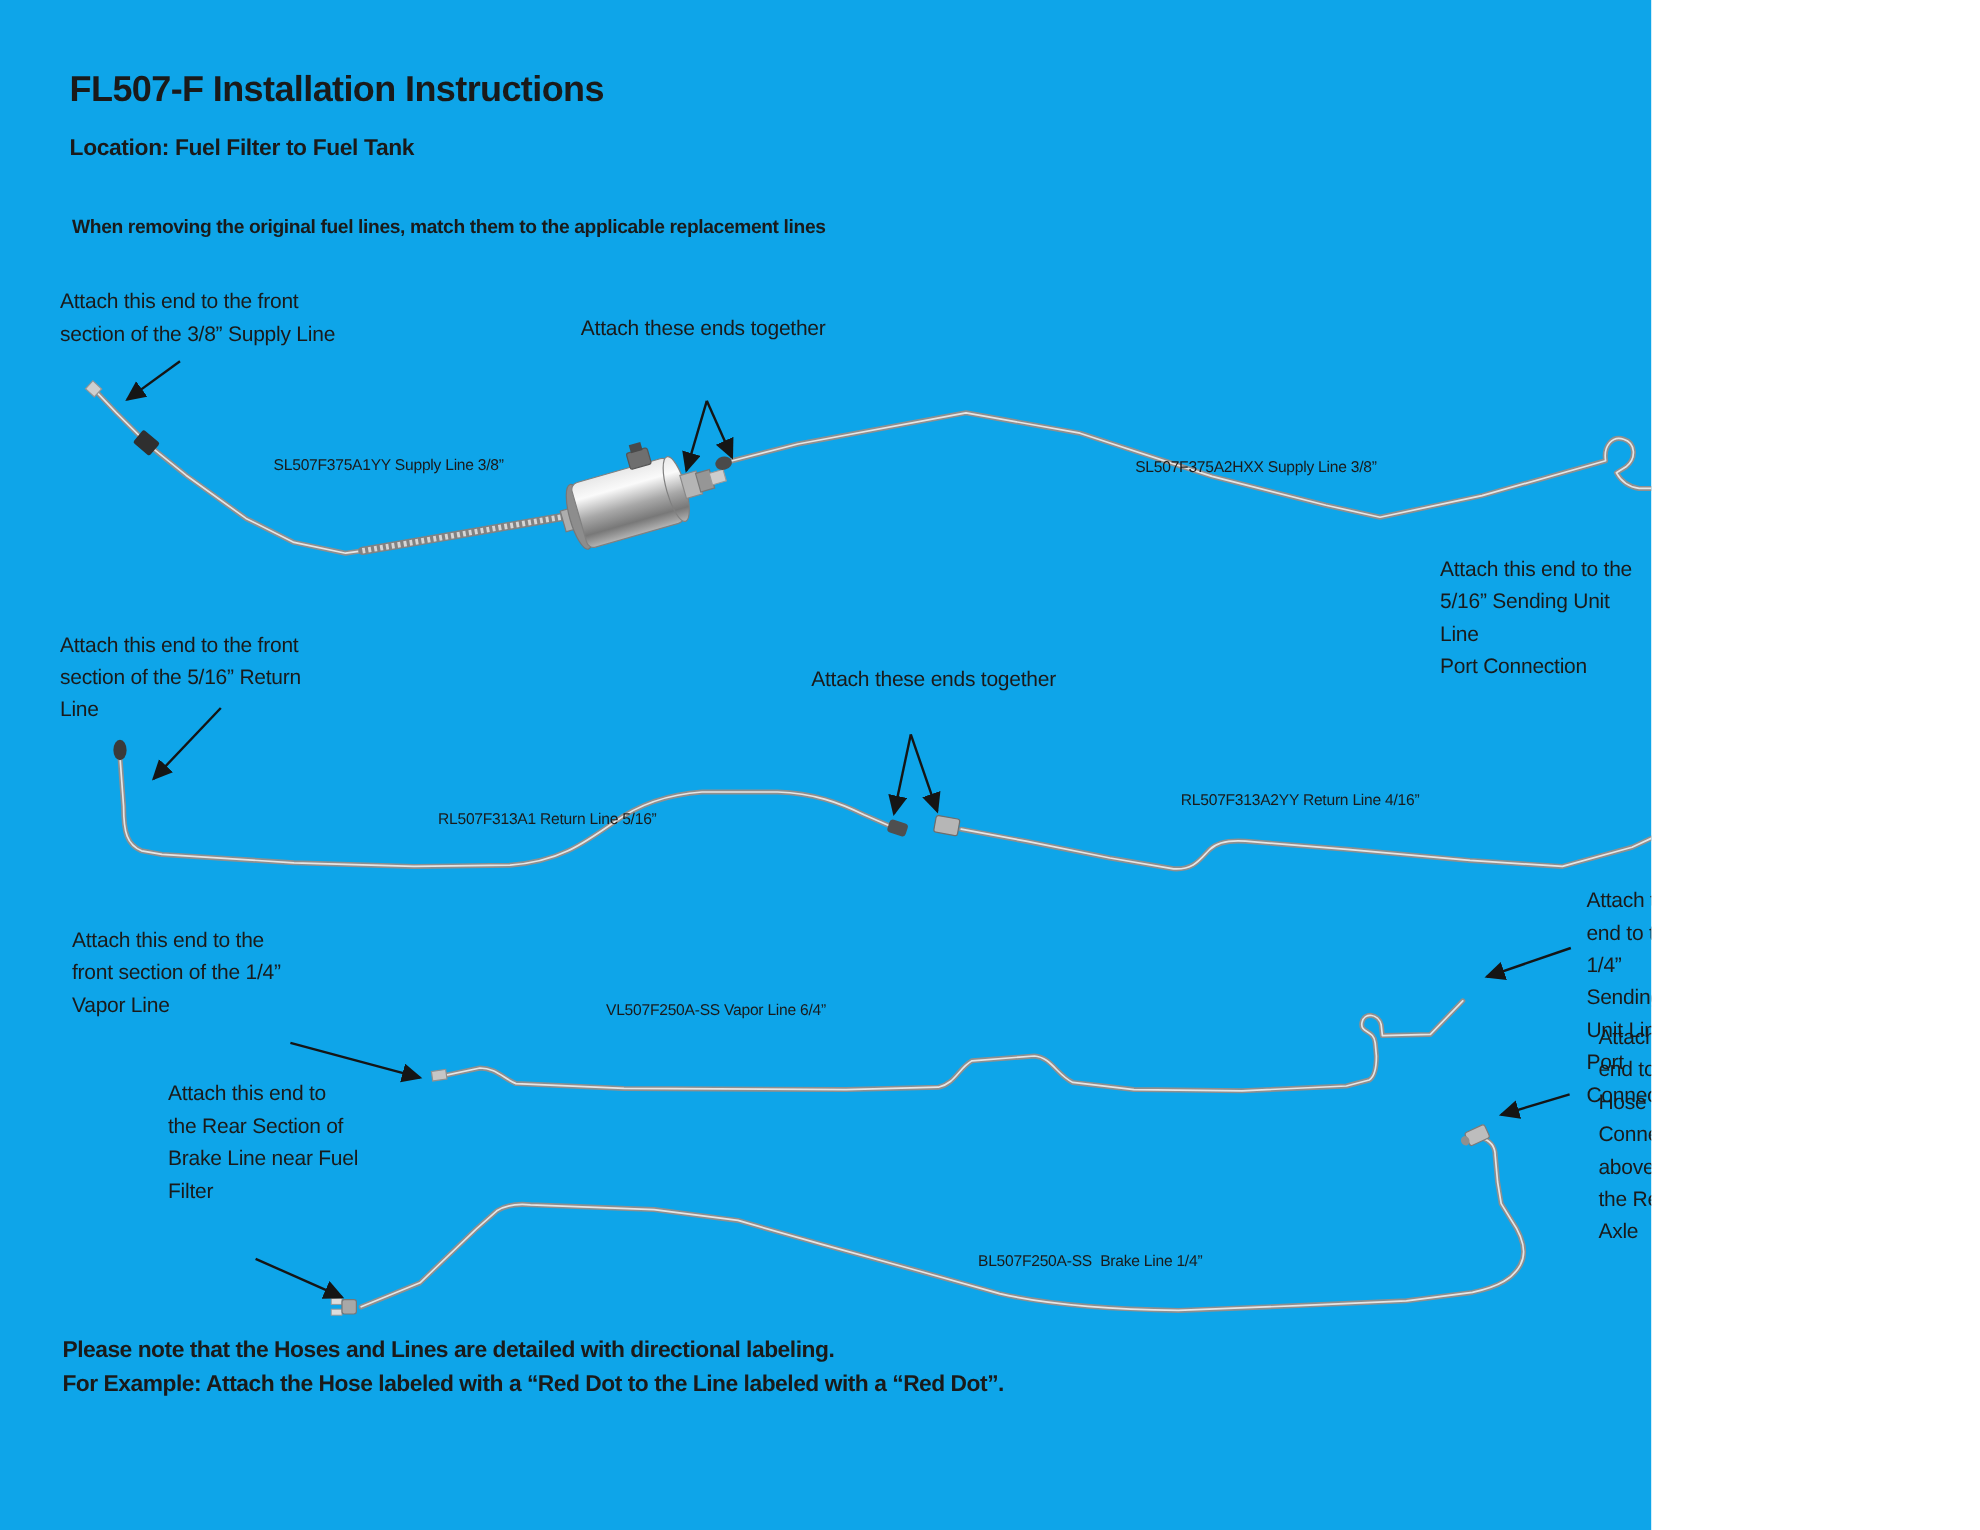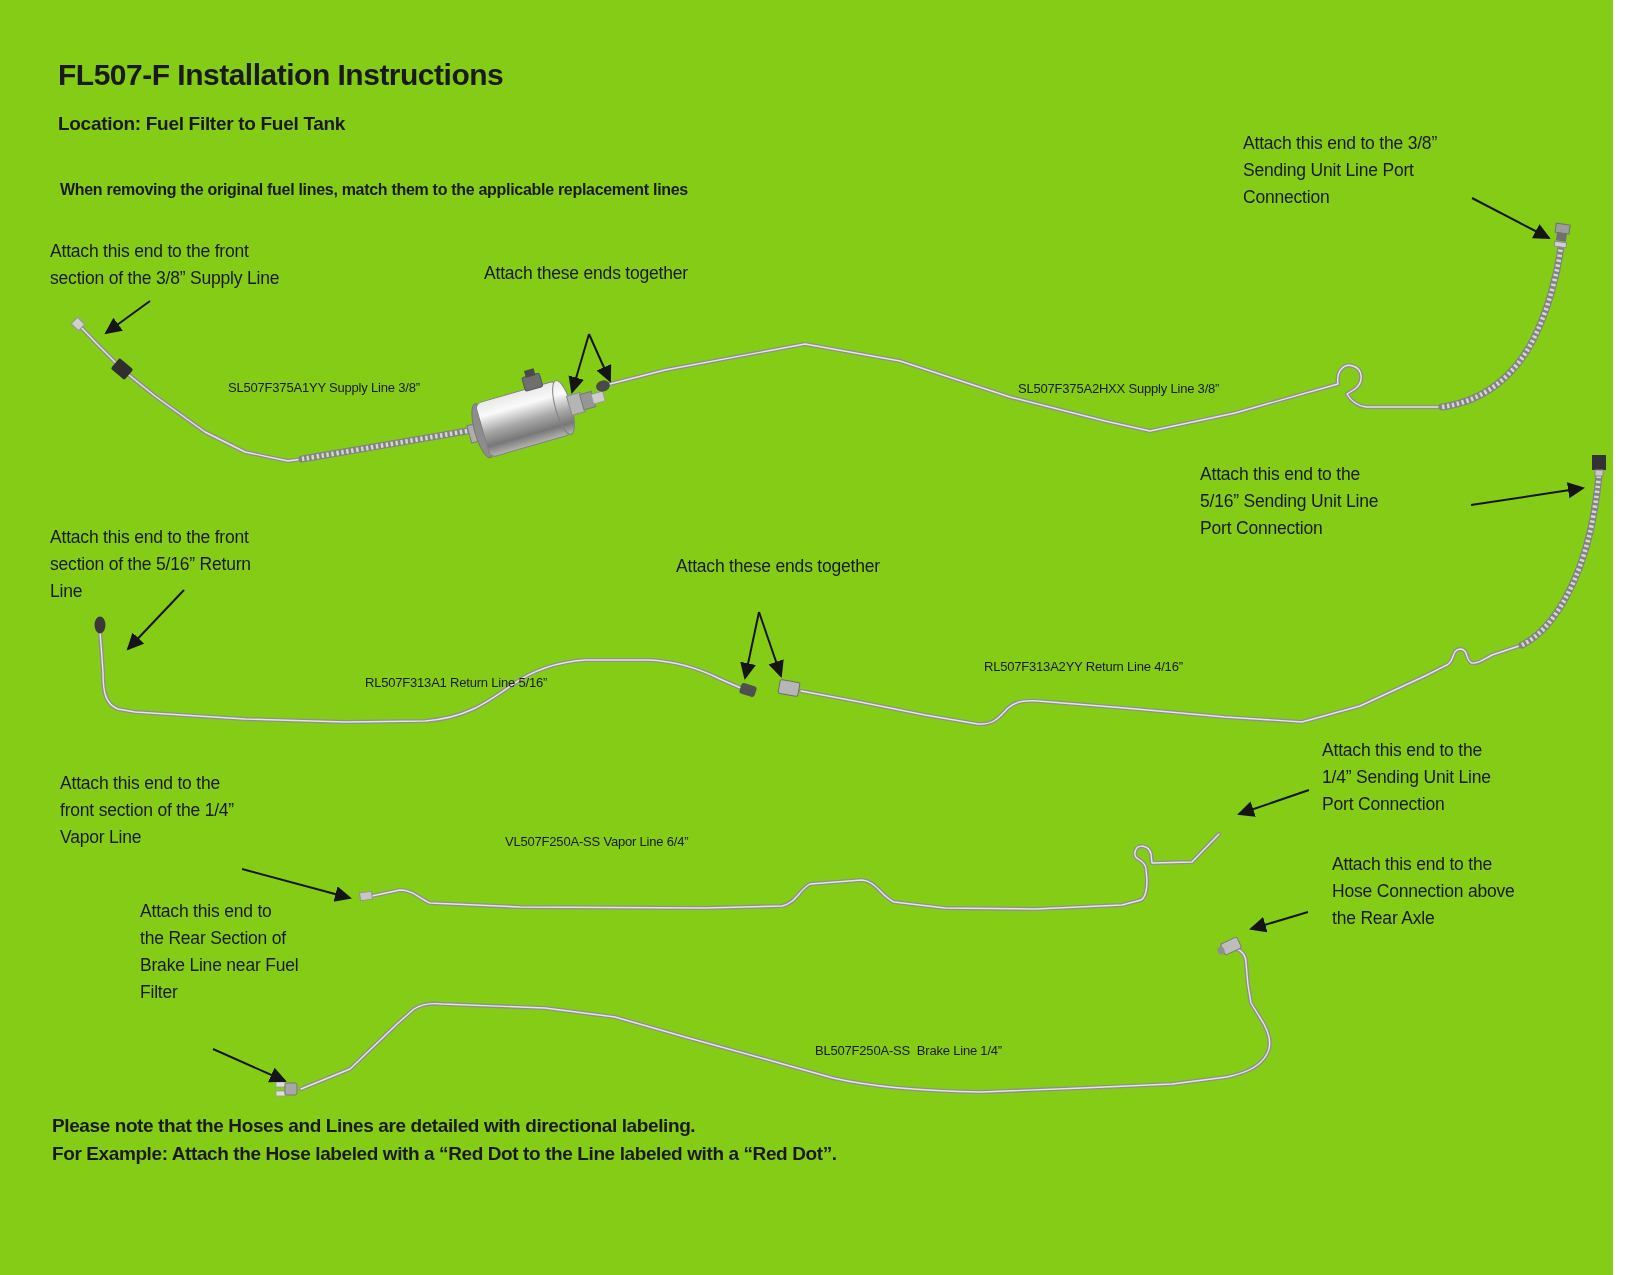--- a/index.html
+++ b/index.html
@@ -1,19 +1,19 @@
 <!DOCTYPE html>
 <html><head>
 <meta charset="utf-8">
 <style>
   html,body{margin:0;padding:0;background:#ffffff;}
   .page{
     position:relative;
-    width:1613px;height:1275px;
-    background:#84cc16;
+    width:1376px;height:1275px;
+    background:#0ea5e9;
     font-family:"Liberation Sans", sans-serif;
     color:#1a1a1a;
     overflow:hidden;
   }
   .abs{position:absolute;}
   .title{
     font-size:30px;font-weight:bold;letter-spacing:-0.5px;
   }
   .subtitle{
     font-size:19px;font-weight:bold;letter-spacing:-0.3px;
@@ -165,25 +165,22 @@
     </g>
   </svg>
 
   <div class="abs title" style="left:58px;top:58px;">FL507-F Installation Instructions</div>
   <div class="abs subtitle" style="left:58px;top:113px;">Location: Fuel Filter to Fuel Tank</div>
   <div class="abs intro" style="left:60px;top:181px;">When removing the original fuel lines, match them to the applicable replacement lines</div>
 
   <div class="abs ann" style="left:50px;top:238px;">Attach this end to the front
 section of the 3/8” Supply Line</div>
   <div class="abs ann" style="left:484px;top:260px;">Attach these ends together</div>
-  <div class="abs ann" style="left:1243px;top:130px;">Attach this end to the 3/8”
-Sending Unit Line Port
-Connection</div>
   <div class="abs plabel" style="left:228px;top:380px;">SL507F375A1YY Supply Line 3/8”</div>
-  <div class="abs plabel" style="left:1018px;top:381px;">SL507F375A2HXX Supply Line 3/8”</div>
+  <div class="abs plabel" style="left:946px;top:381px;">SL507F375A2HXX Supply Line 3/8”</div>
 
   <div class="abs ann" style="left:50px;top:524px;">Attach this end to the front
 section of the 5/16” Return
 Line</div>
   <div class="abs ann" style="left:676px;top:553px;">Attach these ends together</div>
   <div class="abs ann" style="left:1200px;top:461px;">Attach this end to the
 5/16” Sending Unit Line
 Port Connection</div>
   <div class="abs plabel" style="left:365px;top:675px;">RL507F313A1 Return Line 5/16”</div>
   <div class="abs plabel" style="left:984px;top:659px;">RL507F313A2YY Return Line 4/16”</div>

